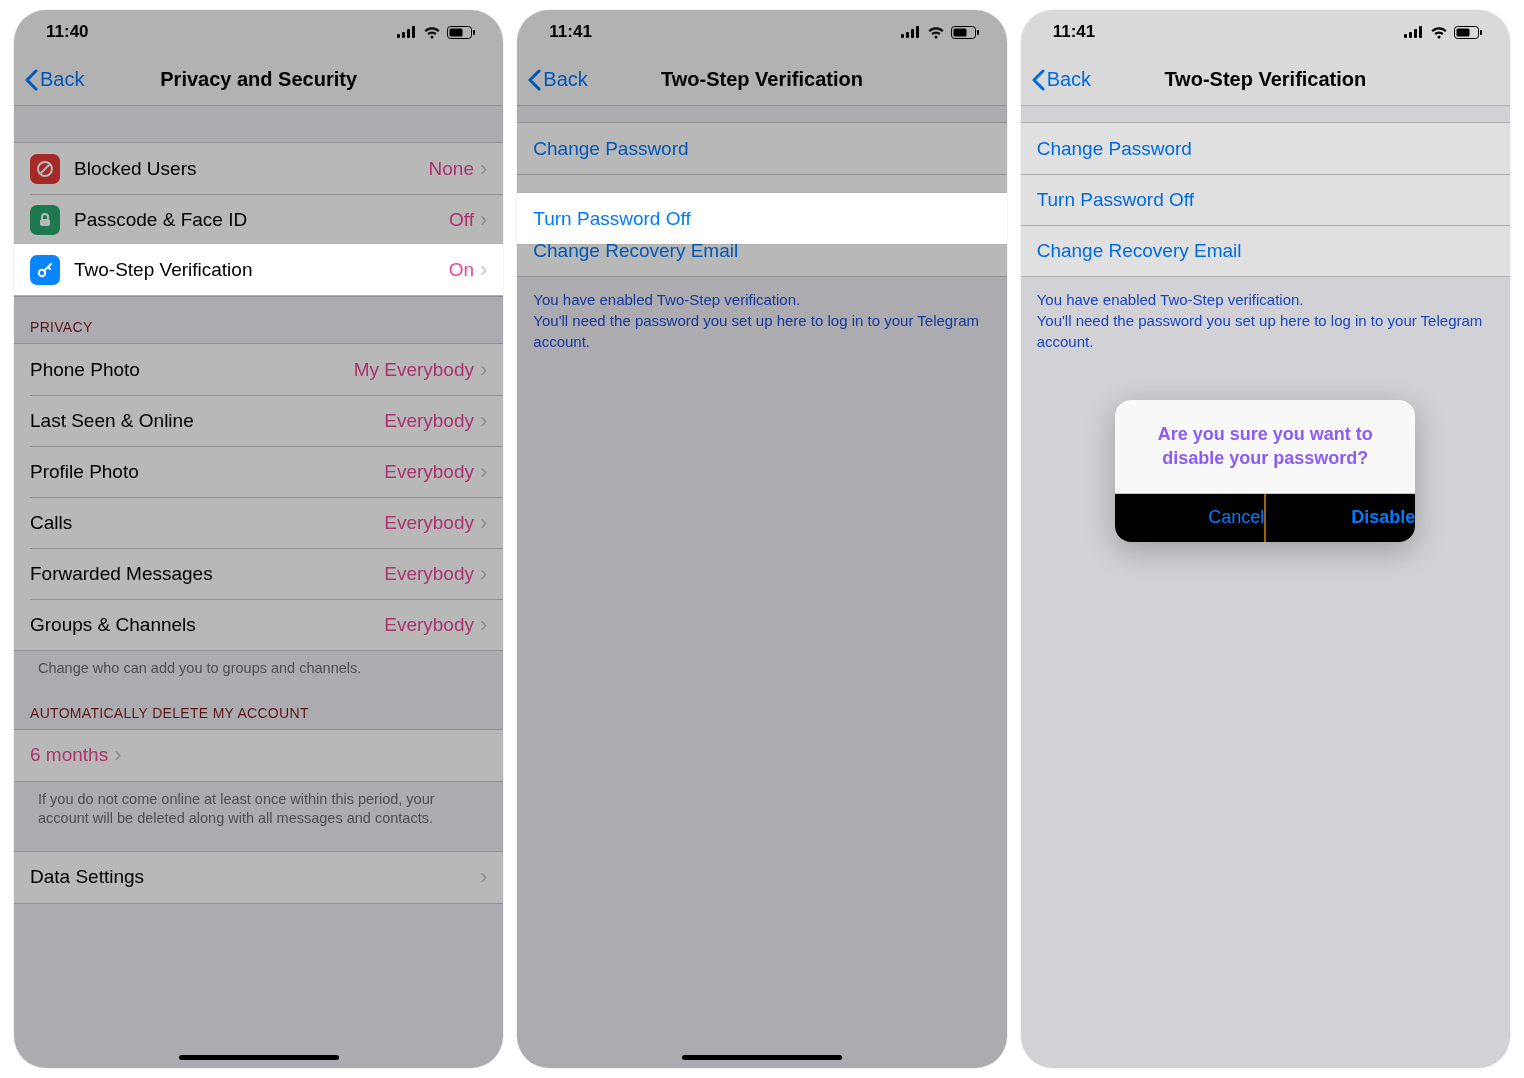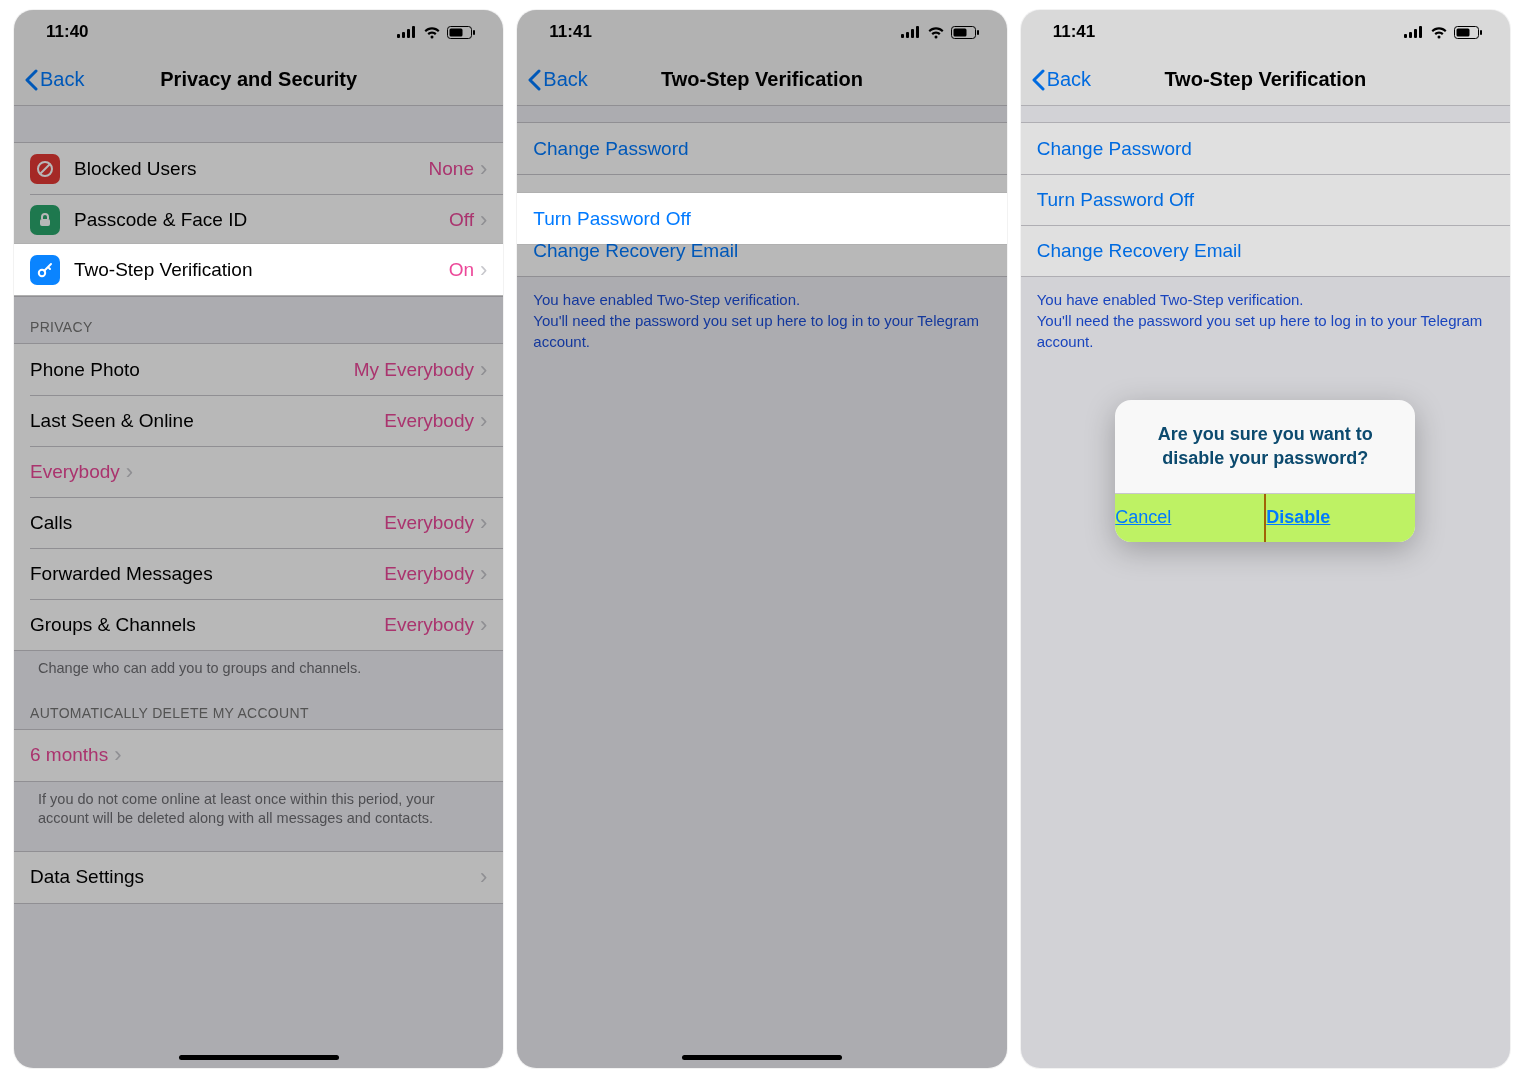--- a/index.html
+++ b/index.html
@@ -10,21 +10,21 @@
     height: 1078px;
     display: flex;
     gap: 14px;
     padding: 10px 14px;
   }
   .phone {
     position: relative;
     width: 496px;
     height: 1058px;
     background: #efeff4;
-    border-radius: 19px;
+    border-radius: 32px;
     overflow: hidden;
     box-shadow: 0 0 0 1px rgba(0,0,0,0.05);
   }
   .dim-overlay {
     position: absolute;
     inset: 0;
     background: rgba(0,0,0,0.28);
     pointer-events: none;
     z-index: 50;
   }
@@ -96,21 +96,21 @@
     width: 30px; height: 30px;
     border-radius: 7px;
     margin-right: 14px;
     display: flex; align-items: center; justify-content: center;
   }
   .row .label { flex: 1; }
   .row .value { color: #ec4899; font-size: 19px; margin-right: 6px; }
   .row .chev { color: #c7c7cc; font-size: 22px; }
   .section-header {
     font-size: 14px;
-    color: #737373;
+    color: #7f1d1d;
     padding: 22px 16px 8px 16px;
     text-transform: uppercase;
     letter-spacing: 0.3px;
   }
   .section-footer {
     font-size: 14.5px;
     color: #6d6d72;
     padding: 8px 16px 4px 24px;
     line-height: 1.35;
   }
@@ -162,36 +162,35 @@
     overflow: hidden;
     pointer-events: auto;
     box-shadow: 0 8px 30px rgba(0,0,0,0.25);
   }
   .alert-title {
     padding: 22px 20px 22px 20px;
     text-align: center;
     font-size: 18px;
     font-weight: 600;
     line-height: 1.35;
-    color: #0c4a6e;
+    color: #8b5cf6;
   }
   .alert-buttons {
     display: flex;
     border-top: 1px solid #c8c7cc;
   }
   .alert-btn {
     flex: 1;
     height: 48px;
     display: flex;
     align-items: center;
-    justify-content: flex-start;
+    justify-content: flex-end;
     font-size: 18px;
     color: #007aff;
-    background: #bef264;
-    text-decoration: underline;
+    background: #000000;
   }
   .alert-btn + .alert-btn { border-left: 2px solid #a16207; }
   .alert-btn.primary { font-weight: 600; }
   .home-indicator {
     position: absolute;
     bottom: 8px;
     left: 50%;
     transform: translateX(-50%);
     width: 160px;
     height: 5px;
@@ -280,20 +279,21 @@
       <span class="label">Phone Photo</span>
       <span class="value">My Everybody</span>
       <span class="chev">›</span>
     </div>
     <div class="row">
       <span class="label">Last Seen &amp; Online</span>
       <span class="value">Everybody</span>
       <span class="chev">›</span>
     </div>
     <div class="row">
+      <span class="label">Profile Photo</span>
       <span class="value">Everybody</span>
       <span class="chev">›</span>
     </div>
     <div class="row">
       <span class="label">Calls</span>
       <span class="value">Everybody</span>
       <span class="chev">›</span>
     </div>
     <div class="row">
       <span class="label">Forwarded Messages</span>

